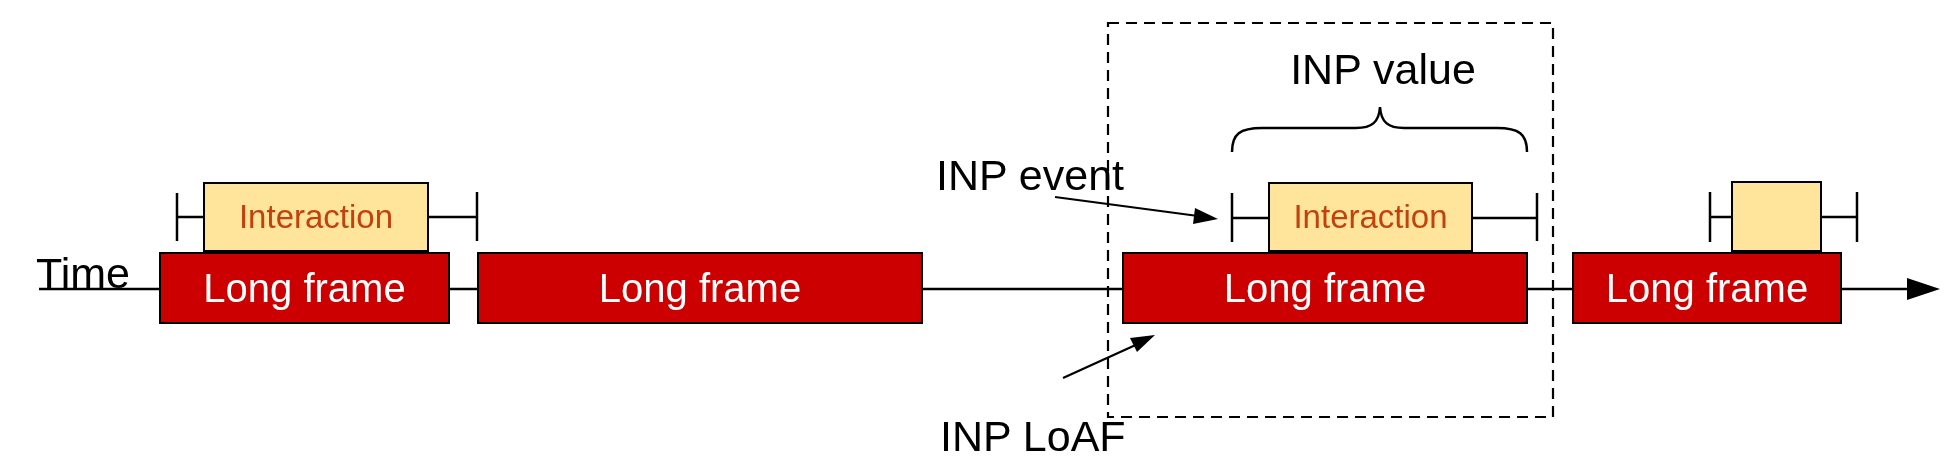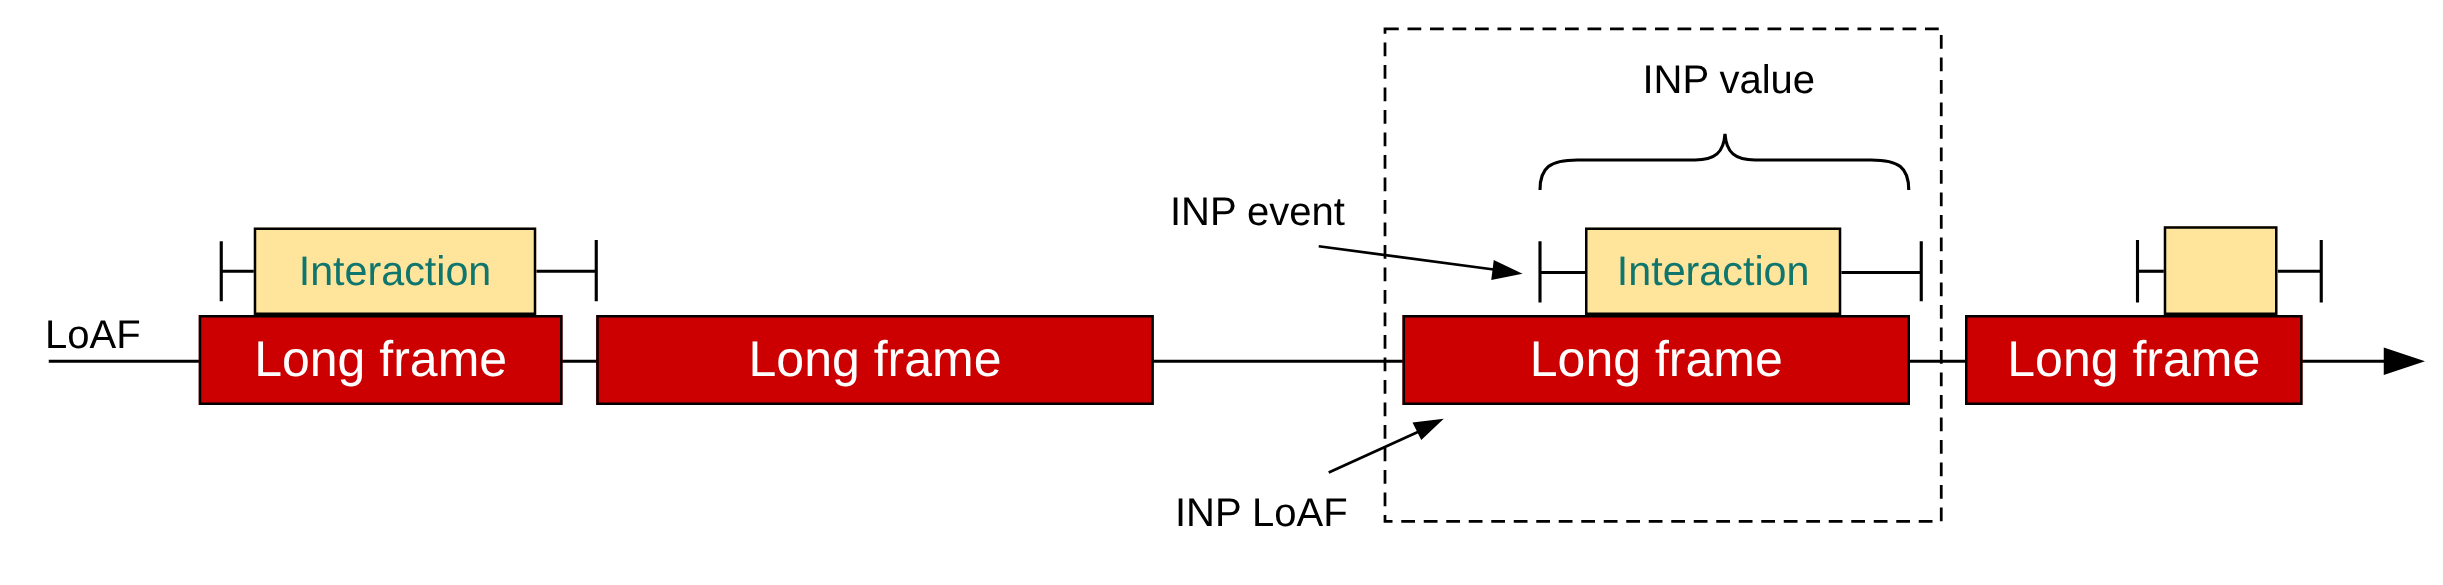--- a/index.html
+++ b/index.html
@@ -27,27 +27,27 @@
     justify-content: center;
     white-space: nowrap;
   }
   .frame {
     background: var(--frame-fill, #cc0000);
     color: var(--frame-text, #ffffff);
     font-size: 40px;
   }
   .interaction {
     background: var(--interaction-fill, #ffe599);
-    color: #0f766e;
+    color: #c2410c;
     font-size: 33px;
   }
   .label {
     position: absolute;
     color: var(--line, #000);
-    font-size: 32px;
+    font-size: 43px;
     line-height: 1.15;
     white-space: nowrap;
   }
   .label.centered { text-align: center; }
   .stroke { stroke: var(--line, #000); stroke-width: 2.5; fill: none; }
   .stroke.thin { stroke-width: 2.2; }
   .dashed { stroke-dasharray: 11 7; }
   .solidfill { fill: var(--line, #000); stroke: none; }
 </style>
 </head>
@@ -120,20 +120,20 @@
   <div class="box interaction" style="left:203px; top:182px; width:226px; height:70px;">
     <span>Interaction</span>
   </div>
   <div class="box interaction" style="left:1268px; top:182px; width:205px; height:70px;">
     <span>Interaction</span>
   </div>
   <div class="box interaction" style="left:1731px; top:181px; width:91px; height:71px;">
     <span></span>
   </div>
 
-  <div class="label" style="left:36px; top:249px;">LoAF</div>
+  <div class="label" style="left:36px; top:249px;">Time</div>
 
   <div class="label centered" style="left:1233px; top:45px; width:300px;">INP value</div>
 
   <div class="label" style="left:936px; top:151px;text-align:right;">INP event</div>
 
-  <div class="label" style="left:940px; top:392px;">INP LoAF</div>
+  <div class="label" style="left:940px; top:412px;">INP LoAF</div>
 </div>
 
 </body></html>

